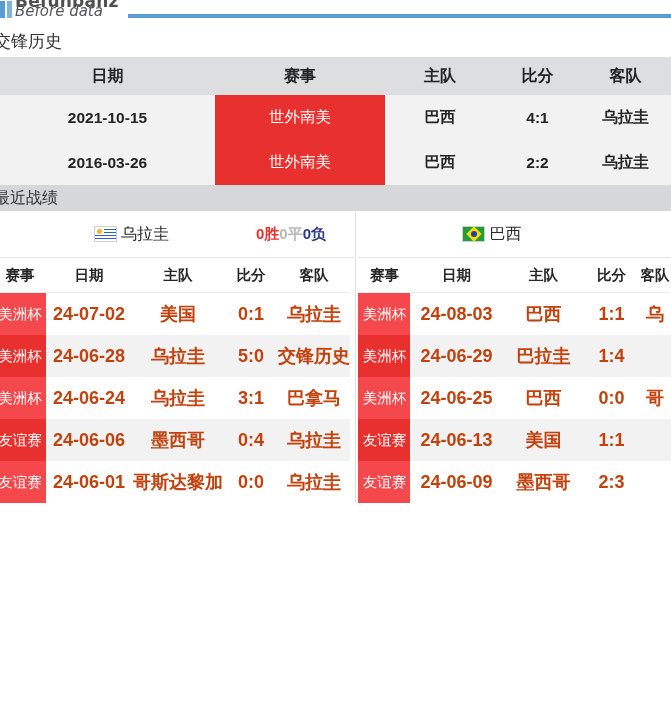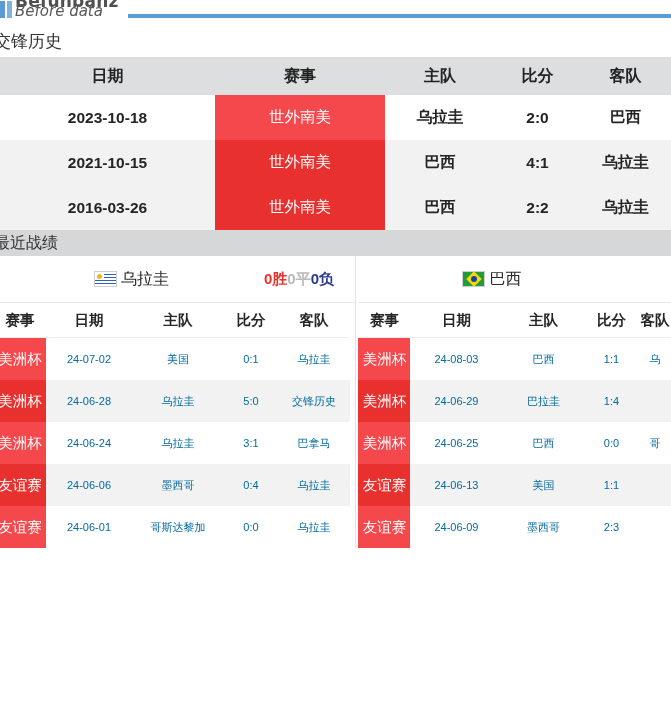--- a/index.html
+++ b/index.html
@@ -263,24 +263,24 @@
     font-size: 14.5px;
     font-weight: bold;
     color: #262626;
     text-align: center;
     background: #ffffff;
     padding: 0;
     border-bottom: 1px solid #eeeeee;
   }
   .rt td {
     height: 42px;
-    font-size: 11px;
+    font-size: 18px;
     text-align: center;
-    color: #0369a1;
-    font-weight: 400;
+    color: #c2410c;
+    font-weight: 700;
     padding: 0;
     white-space: nowrap;
   }
   .rt tbody tr.odd td { background: #ffffff; }
   .rt tbody tr.even td { background: #f2f2f2; }
   .rt td.comp {
     background: #f4484c !important;
     color: #ffffff;
     font-weight: 500;
     font-size: 14.5px;
@@ -333,27 +333,20 @@
     <thead>
       <tr>
         <th>日期</th>
         <th>赛事</th>
         <th>主队</th>
         <th>比分</th>
         <th>客队</th>
       </tr>
     </thead>
     <tbody>
-      <tr class="odd">
-        <td>2023-10-18</td>
-        <td class="comp">世外南美</td>
-        <td>乌拉圭</td>
-        <td>2:0</td>
-        <td>巴西</td>
-      </tr>
       <tr class="even">
         <td>2021-10-15</td>
         <td class="comp">世外南美</td>
         <td>巴西</td>
         <td>4:1</td>
         <td>乌拉圭</td>
       </tr>
       <tr class="even">
         <td>2016-03-26</td>
         <td class="comp">世外南美</td>
@@ -367,21 +360,21 @@
   <div class="section-band">最近战绩</div>
 
   <div class="recent-wrap">
 
     <div class="panel panel-left">
       <div class="panel-head">
         <div class="team-block" style="margin-left:94px;">
           <span class="flag flag-uy"></span>
           <span class="team-name">乌拉圭</span>
         </div>
-        <div class="record" style="left:264px;">
+        <div class="record" style="left:256px;">
           <span class="rec-w">0胜</span><span class="rec-d">0平</span><span class="rec-l">0负</span>
         </div>
       </div>
 
       <table class="rt shift-left">
         <colgroup>
             <col class="lc1">
             <col class="lc2">
             <col class="lc3">
             <col class="lc4">

